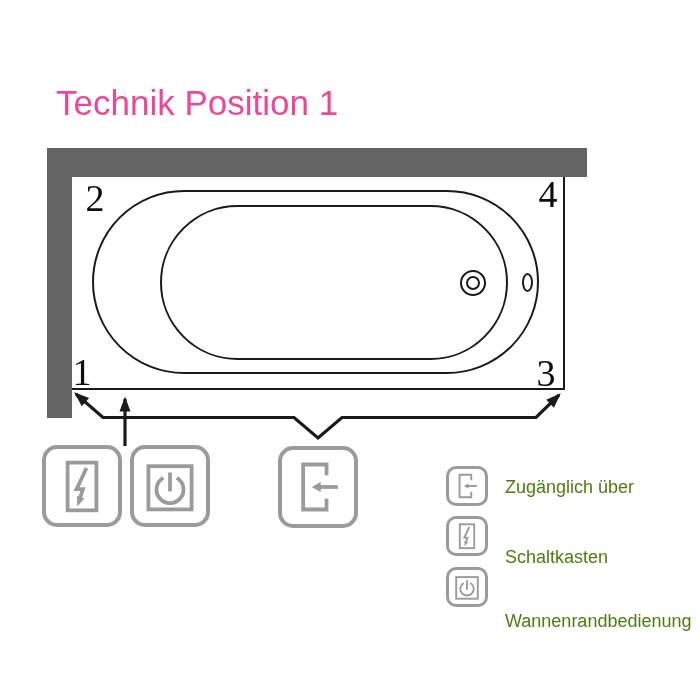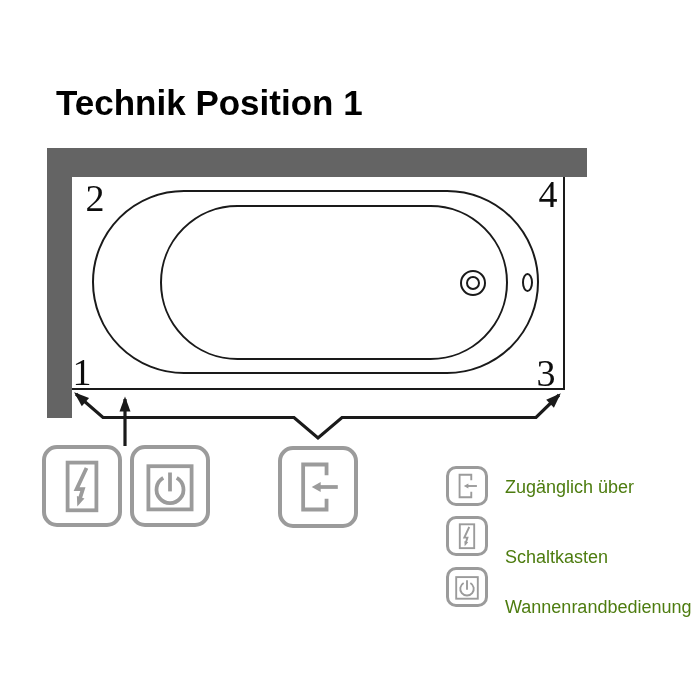--- a/index.html
+++ b/index.html
@@ -1,21 +1,21 @@
 <!DOCTYPE html>
 <html><head>
 <meta charset="utf-8">
 <style>
   html,body{margin:0;padding:0;background:#fff;}
   body{width:700px;height:700px;font-family:"Liberation Sans",sans-serif;}
   .canvas{position:relative;width:700px;height:700px;background:#fff;overflow:hidden;
           --wall:#646464;--line:#1a1a1a;--icon:#9b9b9b;}
 
-  .page-title{position:absolute;left:56px;top:85px;font-size:35px;font-weight:bold;
-              color:#000000;line-height:1;letter-spacing:0;}
+  .page-title{position:absolute;left:56px;top:85px;font-size:35px;font-weight:normal;
+              color:#ec4899;line-height:1;letter-spacing:0;}
 
   
   .tub-outer{position:absolute;left:72px;top:176px;width:493px;height:214px;
              border-right:2.5px solid var(--line);border-bottom:2.5px solid var(--line);
              box-sizing:border-box;background:#fff;}
   .wall-top{position:absolute;left:47px;top:148px;width:540px;height:29px;background:var(--wall);}
   .wall-left{position:absolute;left:47px;top:148px;width:25px;height:270px;background:var(--wall);}
 
   .tub-rim{position:absolute;left:92px;top:190px;width:447px;height:184px;
            border:2.5px solid var(--line);border-radius:92px;box-sizing:border-box;}
@@ -42,21 +42,21 @@
           border-radius:15px;box-sizing:border-box;background:#fff;
           display:flex;align-items:center;justify-content:center;}
   .pos-flash{left:42px;top:445px;} .pos-power{left:130px;top:445px;} .pos-door{left:278px;top:446px;}
 
   
   .lgbox{position:absolute;width:42px;height:40px;border:3px solid var(--icon);
          border-radius:10px;box-sizing:border-box;background:#fff;
          display:flex;align-items:center;justify-content:center;}
   .lg1{left:446px;top:466px;} .lg2{left:446px;top:516px;} .lg3{left:446px;top:567px;}
   .lgtext{position:absolute;left:505px;font-size:18px;color:#4d7c0f;line-height:1;}
-  .lt1{top:478px;} .lt2{top:548px;} .lt3{top:598px;}
+  .lt1{top:478px;} .lt2{top:548px;} .lt3{top:612px;}
 
   .ico{fill:none;stroke:var(--icon);stroke-width:4.2;stroke-linecap:butt;stroke-linejoin:miter;}
   .icofill{fill:var(--icon);stroke:none;}
   .symdefs{position:absolute;width:0;height:0;overflow:hidden;}
 </style>
 </head>
 <body>
 
 <svg class="symdefs" aria-hidden="true">
   <defs>

